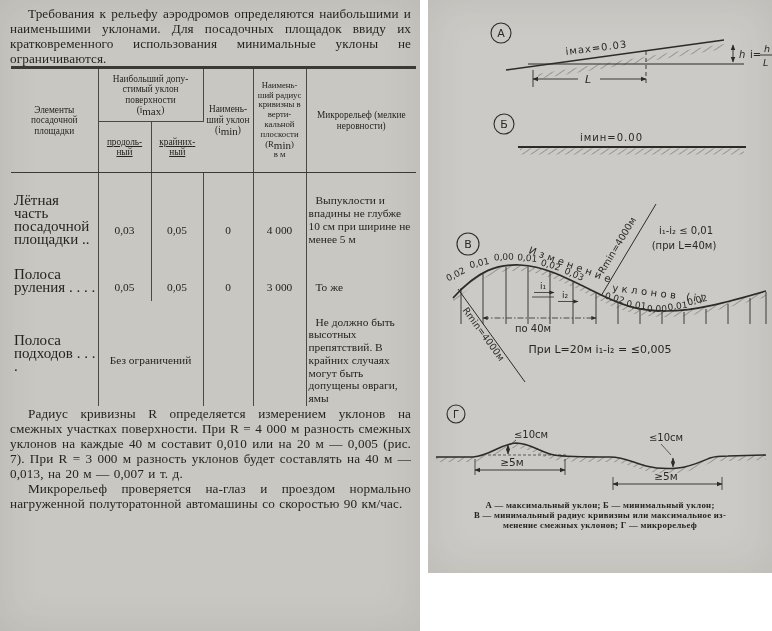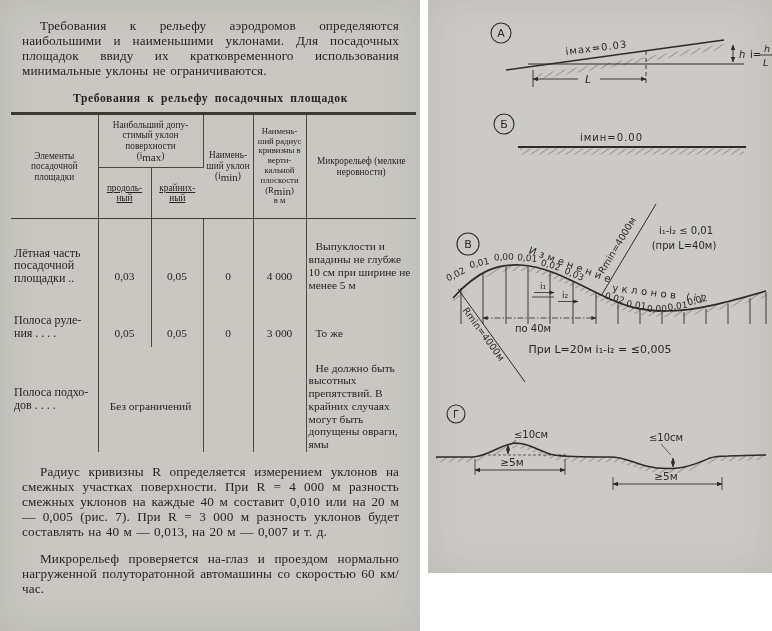--- a/index.html
+++ b/index.html
@@ -3,37 +3,37 @@
 <meta charset="utf-8">
 <style>
   html,body{margin:0;padding:0;background:#ffffff;}
   #stage{position:relative;width:772px;height:631px;background:#ffffff;overflow:hidden;
          font-family:"Liberation Serif","DejaVu Serif",serif;color:#272420;}
   .page{position:absolute;box-shadow:inset 0 0 40px rgba(60,55,40,.10);}
   #page-left{left:0;top:0;width:420px;height:631px;background:#c8c7c2;}
   #page-right{left:428px;top:0;width:344px;height:573px;background:#cbcac6;}
   
   .col{position:absolute;left:10px;top:6px;width:401px;}
-  p.body{margin:12px;font-size:13.2px;line-height:15px;text-align:justify;text-indent:18px;
+  p.body{margin:0;font-size:13.2px;line-height:15px;text-align:justify;text-indent:18px;
          letter-spacing:.1px;word-spacing:1px;}
   .tbl-title{margin:14px 0 7px 0;text-align:center;font-weight:bold;font-size:11.6px;
              letter-spacing:.6px;word-spacing:3px;}
   table.req{border-collapse:collapse;width:405px;table-layout:fixed;
             border-top:3px solid #3b3933;margin-left:1px;}
   table.req th,table.req td{border-right:1px solid #4a4840;padding:1px 2px;vertical-align:middle;
             font-weight:normal;}
   table.req th:last-child,table.req td:last-child{border-right:none;}
   thead th{font-size:9.3px;line-height:10.4px;text-align:center;}
   thead tr.h1 th{border-bottom:1.5px solid #3b3933;}
   thead tr.h2 th{border-bottom:1.5px solid #3b3933;}
   th.grp{border-bottom:1px solid #4a4840 !important;height:50px;}
   tr.h2 th{height:48px;text-decoration:underline;}
   .small-h{font-size:8.7px;line-height:9.8px;}
   tbody td{font-size:11.4px;line-height:12.8px;vertical-align:top;text-align:center;}
-  tbody td.lbl{text-align:left;padding-left:3px;font-size:12px;}
+  tbody td.lbl{text-align:left;padding-left:3px;font-size:15px;}
   tbody td.micro{text-align:left;padding-right:2px;text-indent:7px;}
   .pt1{padding-top:29px !important;}
   .pt2{padding-top:15px !important;}
   .pt0{padding-top:7px !important;}
   .sub{font-size:11px;vertical-align:-2px;}
   .fcell{white-space:nowrap;}
   
   #fig-caption{position:absolute;left:4px;top:501px;width:336px;text-align:center;}
   #fig-caption .c1{font-size:10.6px;line-height:12.5px;letter-spacing:.4px;word-spacing:2px;}
   #fig-caption .c2{font-size:8.7px;line-height:9.8px;font-weight:bold;letter-spacing:.3px;}
@@ -43,21 +43,20 @@
 </head>
 <body>
 
 <div id="stage">
 
   <div id="page-left" class="page">
     <div class="col">
 
       <p class="body">Требования к рельефу аэродромов определяются наибольшими и наименьшими уклонами. Для посадочных площадок ввиду их кратковременного использования минимальные уклоны не ограничиваются.</p>
 
-      <div class="tbl-title">Требования к рельефу посадочных площадок</div>
 
       <table class="req">
         <colgroup>
           <col style="width:87px">
             <col style="width:53px">
             <col style="width:52px">
           <col style="width:50px">
             <col style="width:53px">
             <col style="width:110px">
         </colgroup>
@@ -105,21 +104,21 @@
             <td class="lbl">Полоса подхо­дов .  . . .</td>
             <td colspan="2" class="pt2">Без ограничений</td>
             <td></td>
             <td></td>
             <td class="micro pt2">Не должно быть высотных препятствий. В крайних случаях могут быть допущены овраги, ямы</td>
           </tr>
         </tbody>
       </table>
 
       <p class="body">Радиус кривизны R определяется измерением уклонов на смежных участках поверхности. При R = 4 000 м разность смежных уклонов на каждые 40 м составит 0,010 или на 20 м — 0,005 (рис. 7). При R = 3 000 м разность уклонов будет составлять на 40 м — 0,013, на 20 м — 0,007 и т. д.</p>
-      <p class="body">Микрорельеф проверяется на-глаз и проездом нормально нагруженной полуторатонной автомашины со скоростью 60 км/час.</p>
+      <p class="body">Микрорельеф проверяется на-глаз и проездом нормально нагруженной полуторатонной автомашины со скоростью 90 км/час.</p>
     </div>
   </div>
 
   <div id="page-right" class="page">
     <svg width="344" height="498" viewBox="0 0 344 498">
       <defs>
         <pattern id="hatch" width="5" height="5" patternUnits="userSpaceOnUse" patternTransform="rotate(55)">
           <line x1="0" y1="0" x2="0" y2="5" stroke="#4a473f" stroke-width="0.8"></line>
         </pattern>
         <marker id="arr" viewBox="0 0 10 10" refX="9" refY="5" markerWidth="6.5" markerHeight="6.5" orient="auto-start-reverse">
@@ -240,15 +239,18 @@
         <text x="238" y="441" font-size="10" text-anchor="middle">≤10см</text>
 
         <line x1="185" y1="477" x2="185" y2="490" class="ln" stroke-width="0.8"></line>
         <line x1="294" y1="477" x2="294" y2="490" class="ln" stroke-width="0.8"></line>
         <line x1="185" y1="484" x2="294" y2="484" class="ln" stroke-width="0.9" marker-start="url(#arr)" marker-end="url(#arr)"></line>
         <text x="238" y="480" font-size="10.5" text-anchor="middle">≥5м</text>
       </g>
     </svg>
 
     <div id="fig-caption">
+      <div class="c2">А — максимальный уклон;   Б — минимальный уклон;</div>
+      <div class="c2">В — минимальный радиус кривизны или максимальное из-</div>
+      <div class="c2">менение смежных уклонов; Г — микрорельеф</div>
     </div>
   </div>
 </div>
 
 </body></html>

